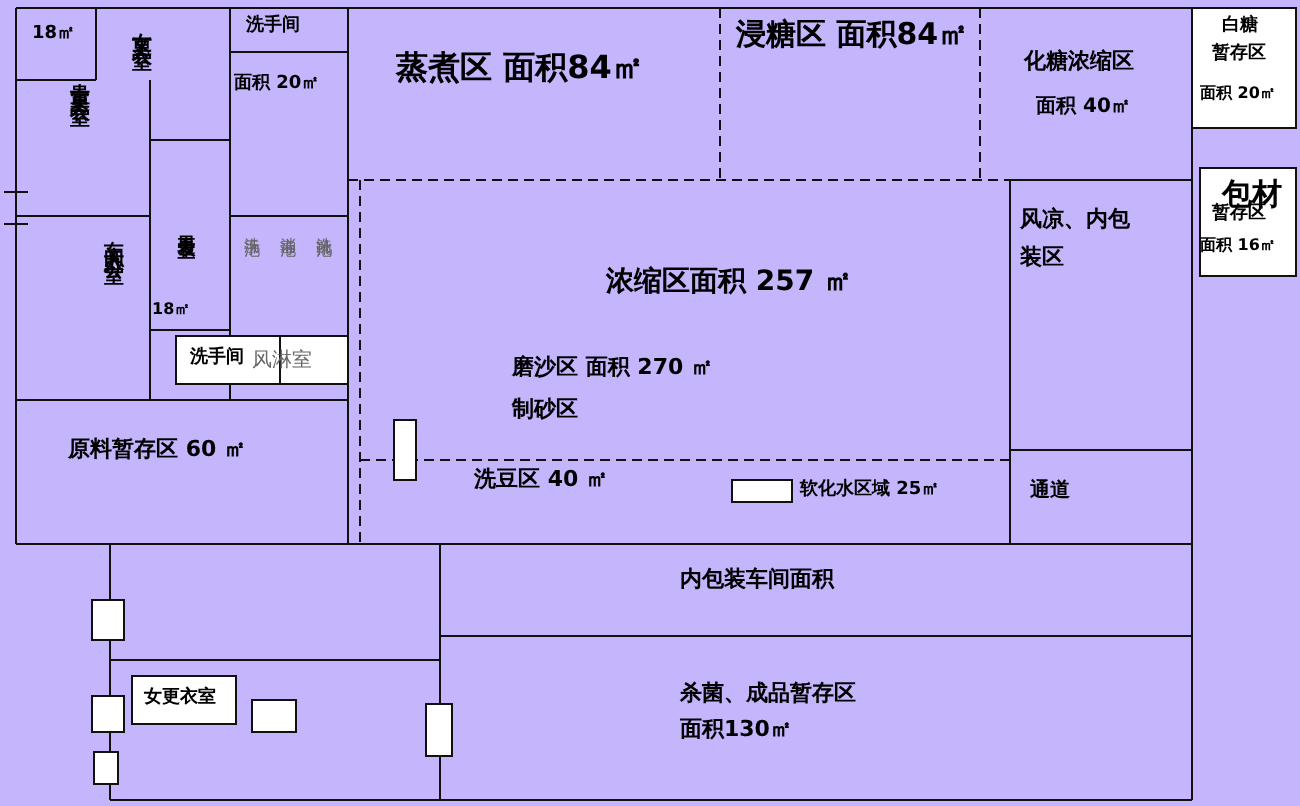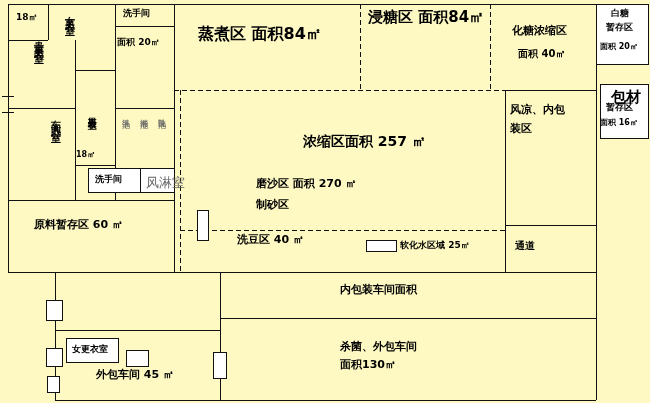--- a/index.html
+++ b/index.html
@@ -1,19 +1,19 @@
 <!DOCTYPE html>
 <html><head>
 <meta charset="utf-8">
 <style>
   html,body {margin:0;padding:0;background:#fff;}
   .plan {
     position:relative;
     width:650px; height:403px;
-    background:#fef9c3;
+    background:#c4b5fd;
     font-family:"DejaVu Sans", sans-serif;
     color:#000;
     overflow:hidden;
   }
   .plan svg {position:absolute; left:0; top:0;}
   .lbl {
     position:absolute;
     font-weight:bold;
     white-space:nowrap;
     line-height:1.25;
@@ -88,21 +88,21 @@
   <div class="lbl" style="left:123px;top:8px;font-size:9px">洗手间</div>
   <div class="lbl" style="left:117px;top:37px;font-size:9px">面积 20㎡</div>
   <div class="lbl v" style="left:32px;top:33px;font-size:10px">贵宾更衣室</div>
   <div class="lbl v" style="left:49px;top:112px;font-size:10px">车间办公室</div>
   <div class="lbl v" style="left:86px;top:110px;font-size:9px;letter-spacing:1px">男更衣室</div>
   <div class="lbl" style="left:76px;top:150px;font-size:8px">18㎡</div>
   <div class="lbl v dim" style="left:120px;top:112px;font-size:8px;letter-spacing:1px">洗手池</div>
   <div class="lbl v dim" style="left:138px;top:112px;font-size:8px;letter-spacing:1px">消毒池</div>
   <div class="lbl v dim" style="left:156px;top:112px;font-size:8px;letter-spacing:1px">洗靴池</div>
   <div class="lbl" style="left:95px;top:174px;font-size:9px">洗手间</div>
-  <div class="lbl dim" style="left:146px;top:175px;font-size:13px">风淋室</div>
+  <div class="lbl dim" style="left:126px;top:175px;font-size:10px">风淋室</div>
 
   <div class="lbl" style="left:198px;top:24px;font-size:16px">蒸煮区 面积84㎡</div>
   <div class="lbl" style="left:368px;top:8px;font-size:15px">浸糖区 面积84㎡</div>
   <div class="lbl" style="left:512px;top:24px;font-size:11px">化糖浓缩区</div>
   <div class="lbl" style="left:518px;top:48px;font-size:10px">面积 40㎡</div>
   <div class="lbl" style="left:510px;top:103px;font-size:11px">风凉、内包</div>
   <div class="lbl" style="left:510px;top:122px;font-size:11px">装区</div>
   <div class="lbl" style="left:303px;top:133px;font-size:14px">浓缩区面积 257 ㎡</div>
   <div class="lbl" style="left:256px;top:177px;font-size:11px">磨沙区 面积 270 ㎡</div>
   <div class="lbl" style="left:256px;top:198px;font-size:11px">制砂区</div>
@@ -113,17 +113,16 @@
 
   <div class="lbl" style="left:611px;top:8px;font-size:9px">白糖</div>
   <div class="lbl" style="left:606px;top:22px;font-size:9px">暂存区</div>
   <div class="lbl" style="left:600px;top:42px;font-size:8px">面积 20㎡</div>
   <div class="lbl" style="left:611px;top:88px;font-size:15px">包材</div>
   <div class="lbl" style="left:606px;top:102px;font-size:9px">暂存区</div>
   <div class="lbl" style="left:600px;top:118px;font-size:8px">面积 16㎡</div>
 
   <div class="lbl" style="left:340px;top:283px;font-size:11px">内包装车间面积</div>
   <div class="lbl" style="left:72px;top:344px;font-size:9px">女更衣室</div>
-  <div class="lbl" style="left:96px;top:368px;font-size:11px">外包车间 45 ㎡</div>
-  <div class="lbl" style="left:340px;top:340px;font-size:11px">杀菌、外包车间</div>
+  <div class="lbl" style="left:340px;top:340px;font-size:11px">杀菌、成品暂存区</div>
   <div class="lbl" style="left:340px;top:358px;font-size:11px">面积130㎡</div>
 
 </div>
 
 </body></html>

